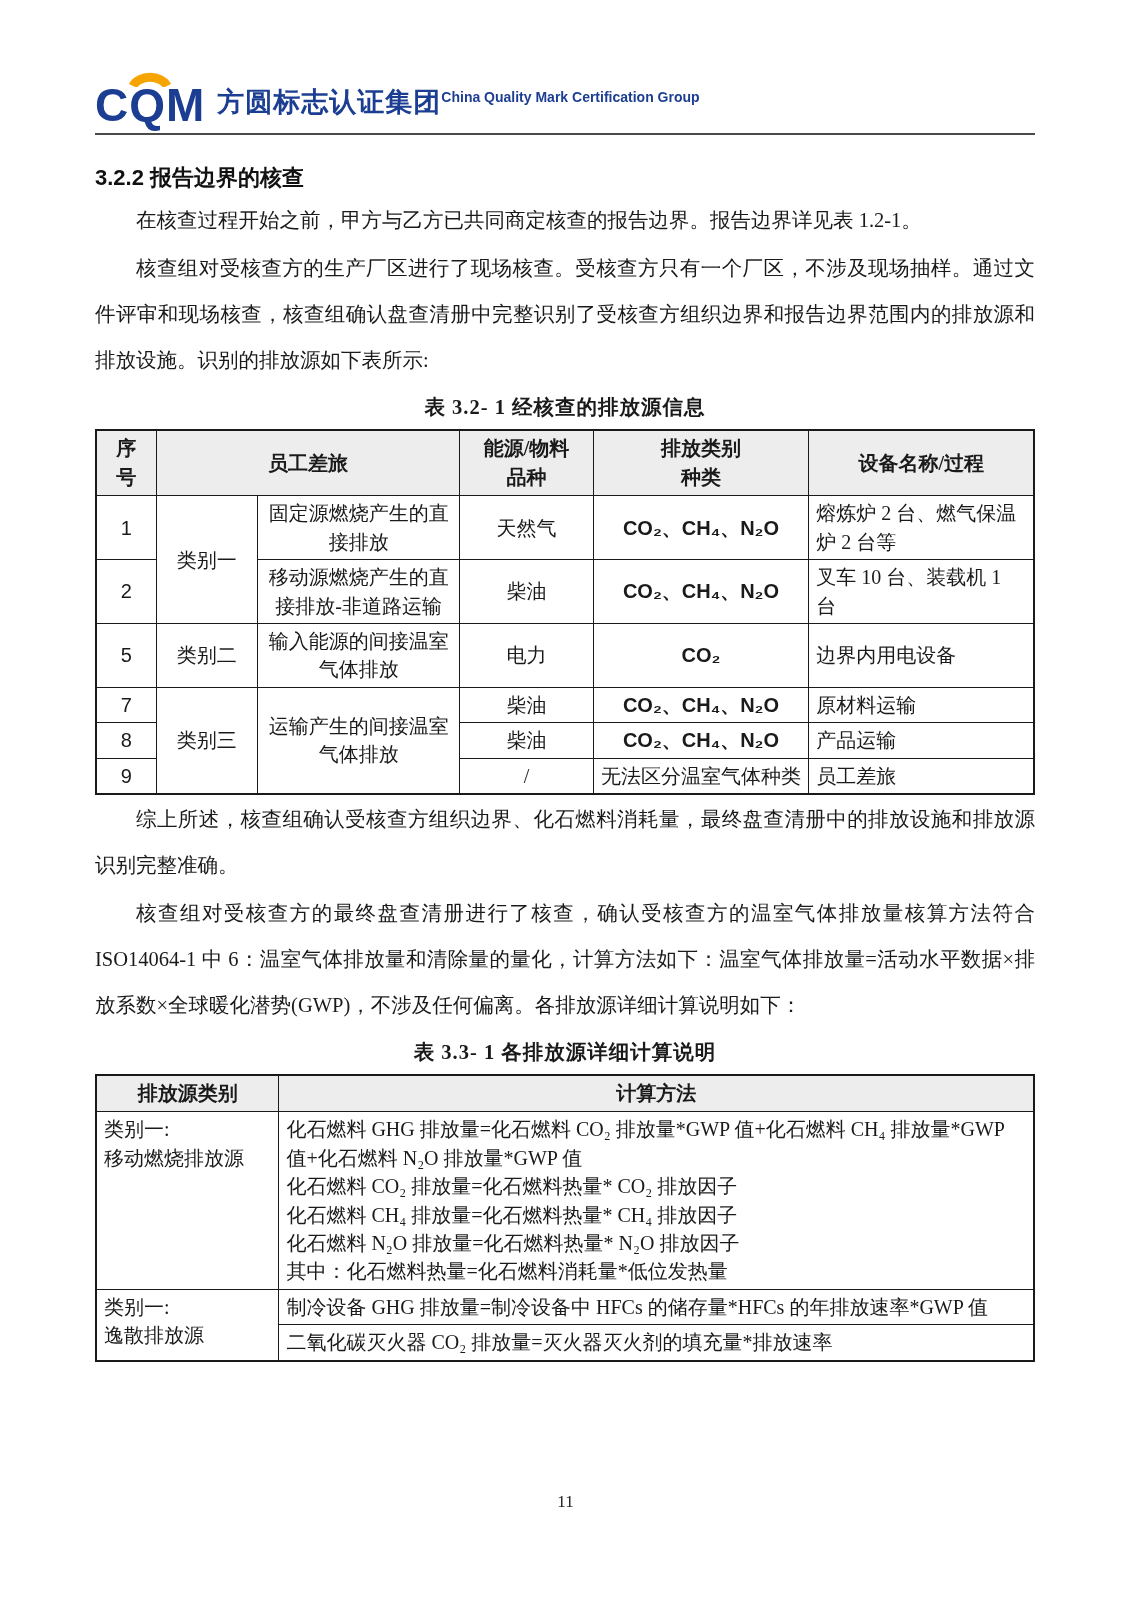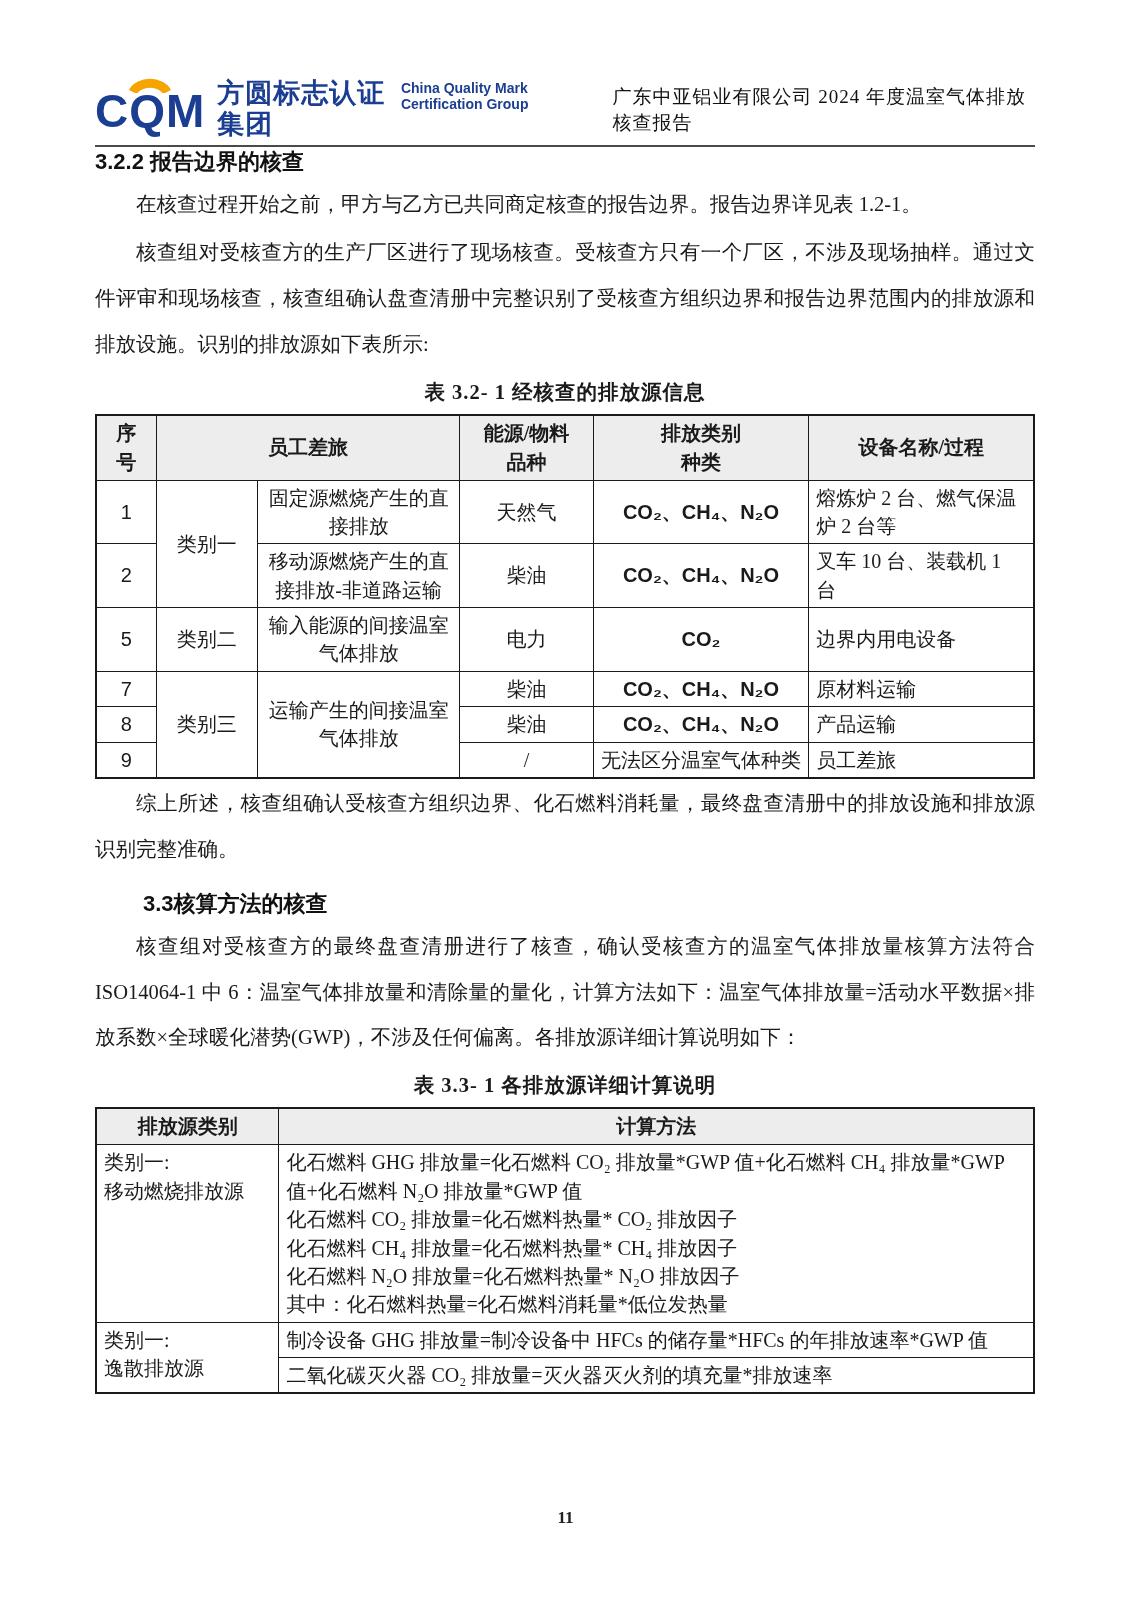--- a/index.html
+++ b/index.html
@@ -33,21 +33,21 @@
   }
   .logo-en{
     font-family:"Liberation Sans","DejaVu Sans",sans-serif;
     font-weight:bold;font-size:14px;color:#1C3E92;margin-top:2px;
   }
   .doc-title{font-size:19px;color:#111;padding-bottom:4px;letter-spacing:1px;}
   
   .h-sec{
     font-family:"Liberation Sans","DejaVu Sans",sans-serif;
     font-weight:bold;font-size:22px;color:#111;
-    margin:0 0 4px 0;line-height:1.4;
+    margin:28px 0 4px 0;line-height:1.4;
   }
   .h-sec.indented{margin-left:48px;margin-top:16px;}
   .para{
     font-size:20.5px;line-height:2.24;text-align:justify;
     text-indent:2em;margin:2px 0;
   }
   .tbl-caption{
     text-align:center;font-weight:bold;font-size:20.5px;
     margin:10px 0 8px 0;letter-spacing:1px;
   }
@@ -63,43 +63,42 @@
     font-size:20px;line-height:1.42;padding:3px 7px;
     text-align:center;vertical-align:middle;background:#fff;
   }
   td.left{text-align:left;}
   td.top{vertical-align:top;text-align:left;}
   .pre{white-space:pre-line;}
   .latin{font-family:"Liberation Sans","DejaVu Sans",sans-serif;font-weight:bold;font-size:20px;}
   td.num{font-family:"Liberation Sans","DejaVu Sans",sans-serif;font-size:20px;}
   
   .page-num{
-    position:absolute;left:0;right:0;bottom:72px;
-    text-align:center;font-size:17px;color:#222;font-weight:bold;
+    position:absolute;left:0;right:0;bottom:88px;
+    text-align:center;font-size:17px;color:#222;
   }
 </style>
 </head>
 <body>
 
 <div class="page">
 
   <div class="hdr">
     <div class="logo">
       <div class="logo-mark">
         <svg class="logo-arc" width="42" height="17" viewBox="0 0 42 17">
           <path d="M4 16 A 18 13 0 0 1 38 16" stroke="#F5A400" stroke-width="9" fill="none"></path>
         </svg>
         <span class="logo-acronym">CQM</span>
       </div>
       <div class="logo-names">
         <div class="logo-cn">方圆标志认证集团</div>
         <div class="logo-en">China Quality Mark Certification Group</div>
       </div>
     </div>
-    <div class="doc-title">广东中亚铝业有限公司 2024 年度温室气体排放核查报告</div>
   </div>
 
   <div class="h-sec">3.2.2 报告边界的核查</div>
   <p class="para">在核查过程开始之前，甲方与乙方已共同商定核查的报告边界。报告边界详见表 1.2-1。</p>
   <p class="para">核查组对受核查方的生产厂区进行了现场核查。受核查方只有一个厂区，不涉及现场抽样。通过文件评审和现场核查，核查组确认盘查清册中完整识别了受核查方组织边界和报告边界范围内的排放源和排放设施。识别的排放源如下表所示:</p>
 
   <div class="tbl-caption">表 3.2- 1 经核查的排放源信息</div>
   <table>
     <colgroup>
       <col style="width:6.4%">
@@ -163,21 +162,20 @@
         <td class="num">9</td>
         <td>/</td>
         <td>无法区分温室气体种类</td>
         <td class="left">员工差旅</td>
       </tr>
     </tbody>
   </table>
 
   <p class="para">综上所述，核查组确认受核查方组织边界、化石燃料消耗量，最终盘查清册中的排放设施和排放源识别完整准确。</p>
 
-  <div class="h-sec indented">3.3核算方法的核查</div>
   <p class="para">核查组对受核查方的最终盘查清册进行了核查，确认受核查方的温室气体排放量核算方法符合 ISO14064-1 中 6：温室气体排放量和清除量的量化，计算方法如下：温室气体排放量=活动水平数据×排放系数×全球暖化潜势(GWP)，不涉及任何偏离。各排放源详细计算说明如下：</p>
 
   <div class="tbl-caption">表 3.3- 1 各排放源详细计算说明</div>
   <table>
     <colgroup>
       <col style="width:19.5%">
         <col style="width:80.5%">
     </colgroup>
     <thead>
       <tr>

